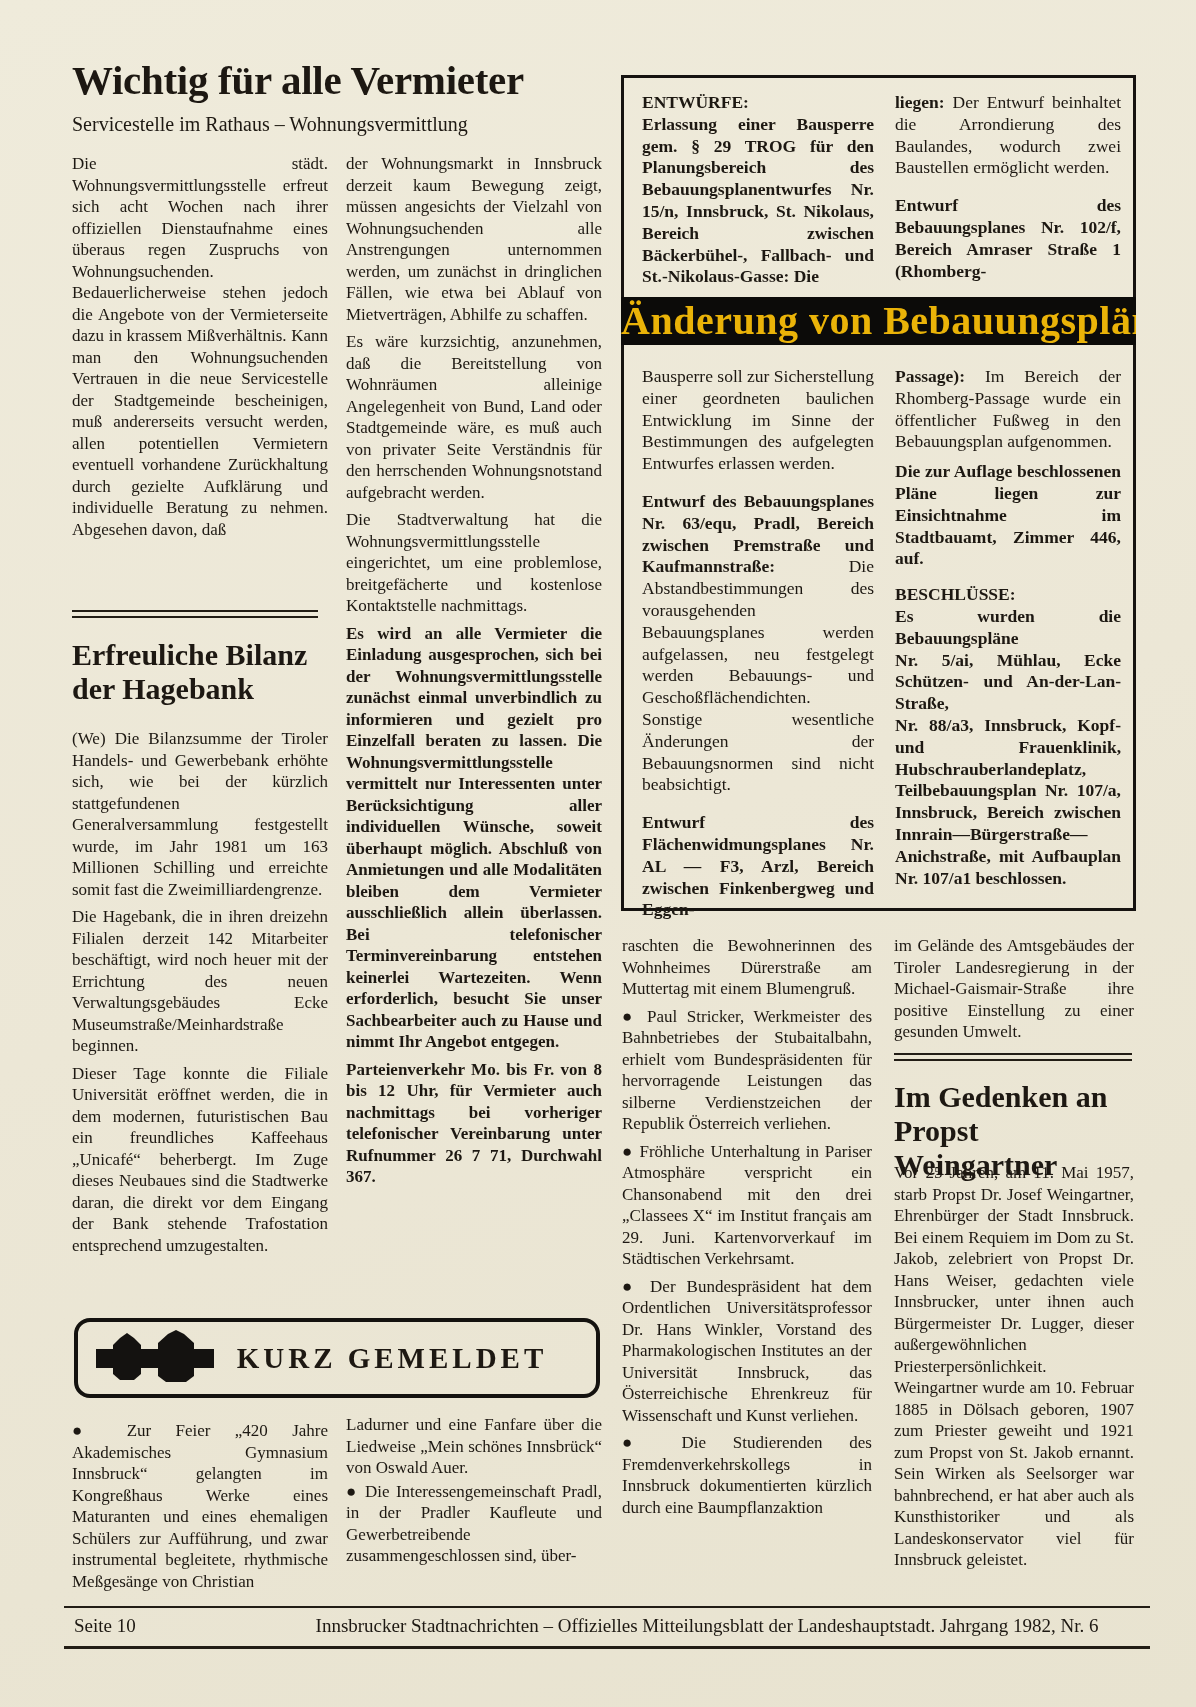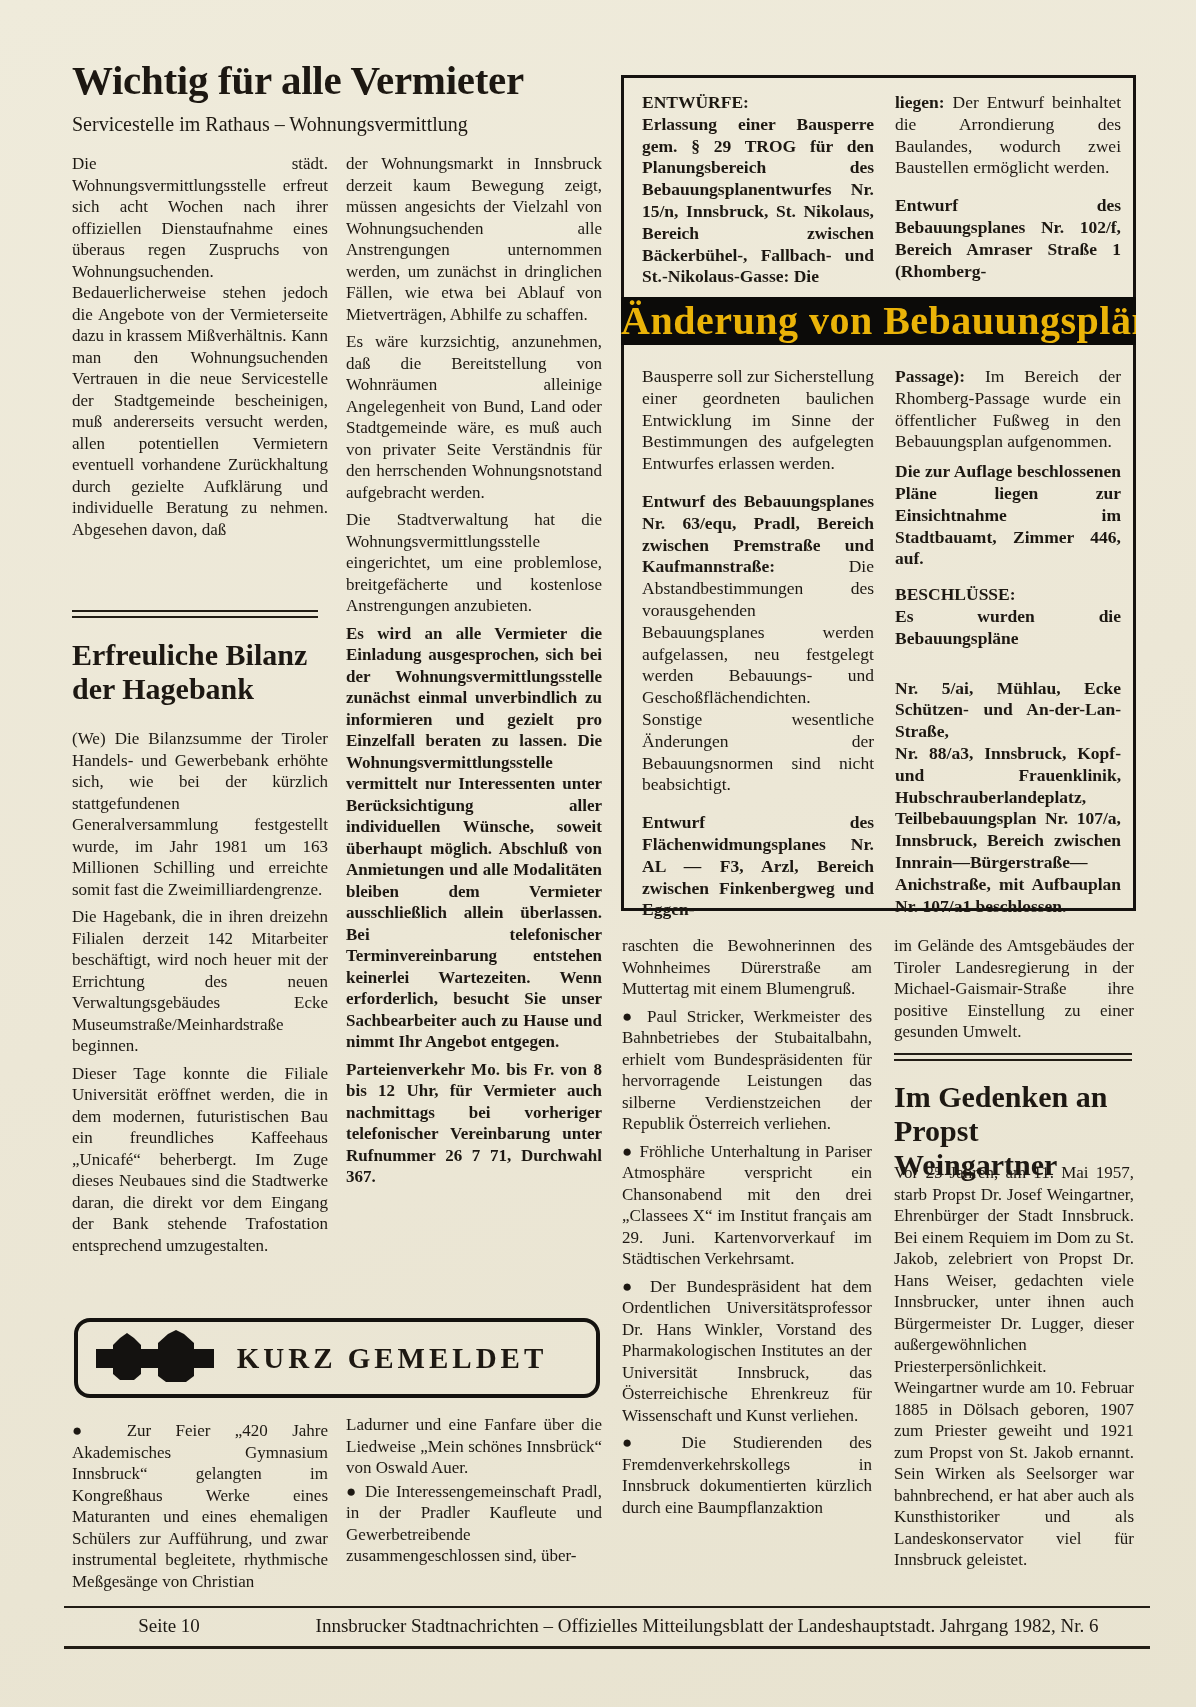--- a/index.html
+++ b/index.html
@@ -32,41 +32,41 @@
     border:4px solid #14120f;border-radius:16px;
     display:flex;align-items:center;background:transparent;
   }
   .kurz-label{flex:1;text-align:center;font-weight:bold;font-size:29px;letter-spacing:4px;padding-right:26px;}
   .kurz-logo{margin-left:18px;flex:0 0 auto;}
   
   .footer{
     border-top:2px solid #221d15;border-bottom:3px solid #221d15;
     display:flex;align-items:baseline;font-size:19px;padding:7px 0 9px 10px;
   }
-  .footer .page-label{width:190px;text-align:center;}
+  .footer .page-label{width:190px;}
   .footer .masthead{flex:1;text-align:center;}
 </style>
 </head>
 <body>
 
 <div class="page">
 
   <div class="abs" style="left:72px;top:58px;width:530px;">
     <h1 class="main-title">Wichtig für alle Vermieter</h1>
     <div class="subtitle">Servicestelle im Rathaus – Wohnungsvermittlung</div>
   </div>
 
   <div class="abs bodytext" style="left:72px;top:153px;width:256px;">
     <p>Die städt. Wohnungsvermittlungsstelle erfreut sich acht Wochen nach ihrer offiziellen Dienstaufnahme eines überaus regen Zuspruchs von Wohnungsuchenden. Bedauerlicherweise stehen jedoch die Angebote von der Vermieterseite dazu in krassem Mißverhältnis. Kann man den Wohnungsuchenden Vertrauen in die neue Servicestelle der Stadtgemeinde bescheinigen, muß andererseits versucht werden, allen potentiellen Vermietern eventuell vorhandene Zurückhaltung durch gezielte Aufklärung und individuelle Beratung zu nehmen. Abgesehen davon, daß</p>
   </div>
 
   <div class="abs bodytext" style="left:346px;top:153px;width:256px;">
     <p>der Wohnungsmarkt in Innsbruck derzeit kaum Bewegung zeigt, müssen angesichts der Vielzahl von Wohnungsuchenden alle Anstrengungen unternommen werden, um zunächst in dringlichen Fällen, wie etwa bei Ablauf von Mietverträgen, Abhilfe zu schaffen.</p>
     <p>Es wäre kurzsichtig, anzunehmen, daß die Bereitstellung von Wohnräumen alleinige Angelegenheit von Bund, Land oder Stadtgemeinde wäre, es muß auch von privater Seite Verständnis für den herrschenden Wohnungsnotstand aufgebracht werden.</p>
-    <p>Die Stadtverwaltung hat die Wohnungsvermittlungsstelle eingerichtet, um eine problemlose, breitgefächerte und kostenlose Anstrengungen anzubieten.</p>
+    <p>Die Stadtverwaltung hat die Wohnungsvermittlungsstelle eingerichtet, um eine problemlose, breitgefächerte und kostenlose Kontaktstelle nachmittags.</p>
     <p class="b">Es wird an alle Vermieter die Einladung ausgesprochen, sich bei der Wohnungsvermittlungsstelle zunächst einmal unverbindlich zu informieren und gezielt pro Einzelfall beraten zu lassen. Die Wohnungsvermittlungsstelle vermittelt nur Interessenten unter Berücksichtigung aller individuellen Wünsche, soweit überhaupt möglich. Abschluß von Anmietungen und alle Modalitäten bleiben dem Vermieter ausschließlich allein überlassen. Bei telefonischer Terminvereinbarung entstehen keinerlei Wartezeiten. Wenn erforderlich, besucht Sie unser Sachbearbeiter auch zu Hause und nimmt Ihr Angebot entgegen.</p>
     <p class="b">Parteienverkehr Mo. bis Fr. von 8 bis 12 Uhr, für Vermieter auch nachmittags bei vorheriger telefonischer Vereinbarung unter Rufnummer 26 7 71, Durchwahl 367.</p>
   </div>
 
   <div class="abs double-rule" style="left:72px;top:610px;width:246px;"></div>
   <h2 class="abs section-title" style="left:72px;top:638px;width:260px;">Erfreuliche Bilanz der Hagebank</h2>
   <div class="abs bodytext" style="left:72px;top:728px;width:256px;">
     <p>(We) Die Bilanzsumme der Tiroler Handels- und Gewerbebank erhöhte sich, wie bei der kürzlich stattgefundenen Generalversammlung festgestellt wurde, im Jahr 1981 um 163 Millionen Schilling und erreichte somit fast die Zweimilliardengrenze.</p>
     <p>Die Hagebank, die in ihren dreizehn Filialen derzeit 142 Mitarbeiter beschäftigt, wird noch heuer mit der Errichtung des neuen Verwaltungsgebäudes Ecke Museumstraße/Meinhardstraße beginnen.</p>
     <p>Dieser Tage konnte die Filiale Universität eröffnet werden, die in dem modernen, futuristischen Bau ein freundliches Kaffeehaus „Unicafé“ beherbergt. Im Zuge dieses Neubaues sind die Stadtwerke daran, die direkt vor dem Eingang der Bank stehende Trafostation entsprechend umzugestalten.</p>
@@ -85,21 +85,21 @@
     <div class="abs boxtext" style="left:18px;top:288px;width:232px;">
       <p>Bausperre soll zur Sicherstellung einer geordneten baulichen Entwicklung im Sinne der Bestimmungen des aufgelegten Entwurfes erlassen werden.</p>
       <p style="margin-top:16px;"><span class="lead-b">Entwurf des Bebauungsplanes Nr. 63/equ, Pradl, Bereich zwischen Premstraße und Kaufmannstraße: </span><span>Die Abstandbestimmungen des vorausgehenden Bebauungsplanes werden aufgelassen, neu festgelegt werden Bebauungs- und Geschoßflächendichten. Sonstige wesentliche Änderungen der Bebauungsnormen sind nicht beabsichtigt.</span></p>
       <p class="b" style="margin-top:16px;">Entwurf des Flächenwidmungsplanes Nr. AL — F3, Arzl, Bereich zwischen Finkenbergweg und Eggen-</p>
     </div>
     <div class="abs boxtext" style="left:271px;top:288px;width:226px;">
       <p><span class="lead-b">Passage): </span><span>Im Bereich der Rhomberg-Passage wurde ein öffentlicher Fußweg in den Bebauungsplan aufgenommen.</span></p>
       <p class="b" style="margin-bottom:14px;">Die zur Auflage beschlossenen Pläne liegen zur Einsichtnahme im Stadtbauamt, Zimmer 446, auf.</p>
       <p class="b" style="margin-bottom:0;">BESCHLÜSSE:</p>
       <p class="b" style="margin-bottom:0;">Es wurden die Bebauungspläne</p>
-      <p class="b" style="margin-bottom:0;margin-top:28px;">Nr. 5/ai, Mühlau, Ecke Schützen- und An-der-Lan-Straße,</p>
+      <p class="b" style="margin-bottom:0;">Nr. 5/ai, Mühlau, Ecke Schützen- und An-der-Lan-Straße,</p>
       <p class="b">Nr. 88/a3, Innsbruck, Kopf- und Frauenklinik, Hubschrauberlandeplatz, Teilbebauungsplan Nr. 107/a, Innsbruck, Bereich zwischen Innrain—Bürgerstraße—Anichstraße, mit Aufbauplan Nr. 107/a1 beschlossen.</p>
     </div>
   </div>
 
   <div class="abs bodytext" style="left:622px;top:935px;width:250px;">
     <p>raschten die Bewohnerinnen des Wohnheimes Dürerstraße am Muttertag mit einem Blumengruß.</p>
     <p>● Paul Stricker, Werkmeister des Bahnbetriebes der Stubaitalbahn, erhielt vom Bundespräsidenten für hervorragende Leistungen das silberne Verdienstzeichen der Republik Österreich verliehen.</p>
     <p>● Fröhliche Unterhaltung in Pariser Atmosphäre verspricht ein Chansonabend mit den drei „Classees X“ im Institut français am 29. Juni. Kartenvorverkauf im Städtischen Verkehrsamt.</p>
     <p>● Der Bundespräsident hat dem Ordentlichen Universitätsprofessor Dr. Hans Winkler, Vorstand des Pharmakologischen Institutes an der Universität Innsbruck, das Österreichische Ehrenkreuz für Wissenschaft und Kunst verliehen.</p>
     <p>● Die Studierenden des Fremdenverkehrskollegs in Innsbruck dokumentierten kürzlich durch eine Baumpflanzaktion</p>

